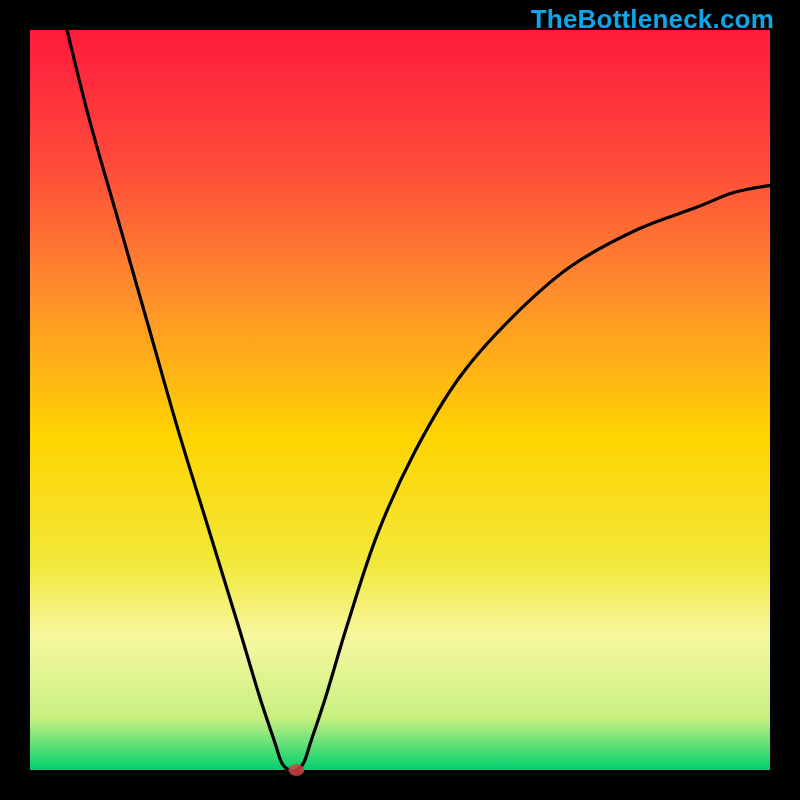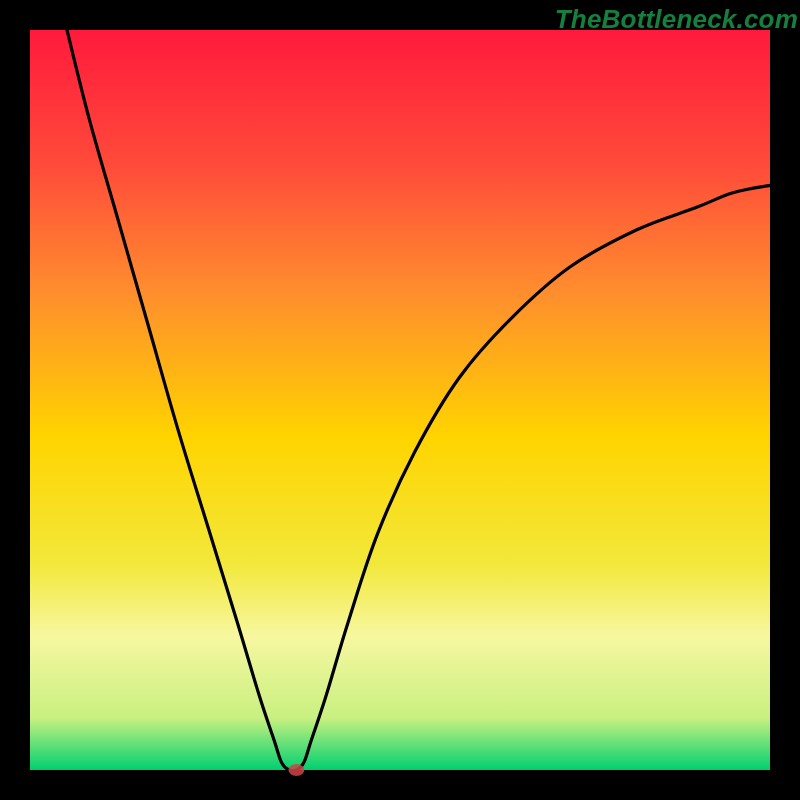--- a/index.html
+++ b/index.html
@@ -13,27 +13,26 @@
   }
   .frame {
     position: relative;
     width: 800px;
     height: 800px;
     background: #000;
   }
   .watermark {
     position: absolute;
     top: 4px;
-    right: 2px;
-    color: #15803d;
+    right: 26px;
+    color: #0ea5e9;
     font-size: 26px;
     font-weight: 600;
     letter-spacing: 0.2px;
     user-select: none;
-    font-style: italic;
   }
   svg {
     position: absolute;
     top: 0;
     left: 0;
   }
 </style>
 </head>
 <body>
 

